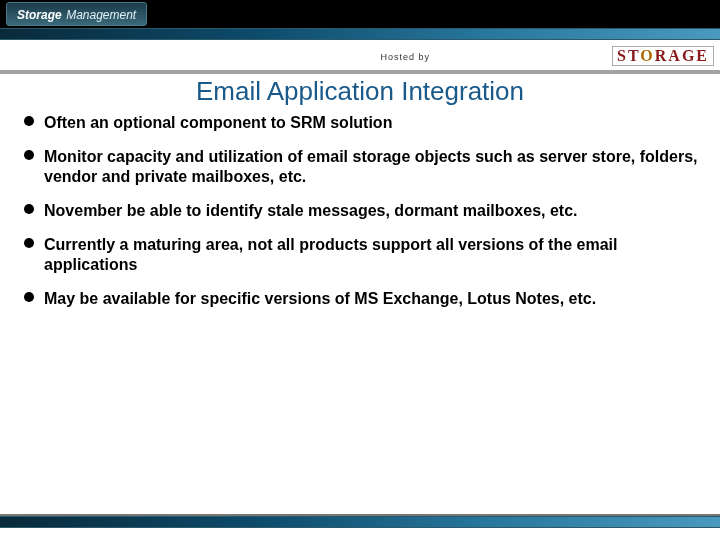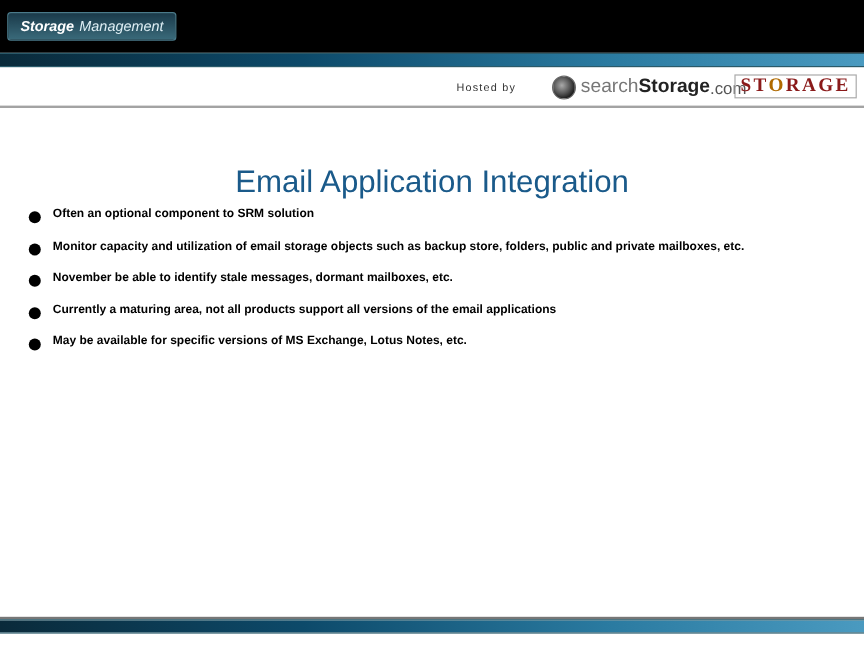--- a/index.html
+++ b/index.html
@@ -5,21 +5,21 @@
   * { margin: 0; padding: 0; box-sizing: border-box; }
   body {
     width: 720px;
     height: 540px;
     background: #fff;
     font-family: Verdana, Arial, sans-serif;
     overflow: hidden;
     position: relative;
   }
   .topbar {
-    height: 44px;
+    height: 28px;
     background: #000;
     display: flex;
     align-items: center;
   }
   .brand-box {
     background: linear-gradient(#1a3a4a, #3a6a7a);
     border: 1px solid #4a7a8a;
     border-radius: 3px;
     margin-left: 6px;
     padding: 2px 10px;
@@ -38,21 +38,21 @@
   }
   .stripe {
     height: 12px;
     background: linear-gradient(to right, #0a2a3a 0%, #0d4a6a 35%, #2a7aa0 70%, #4a9ac0 100%);
     border-top: 1px solid #2a5a6a;
     border-bottom: 1px solid #2a5a6a;
   }
   .hostedrow {
     height: 34px;
     position: relative;
-    border-bottom: 2px solid #a3a3a3;
+    border-bottom: 4px solid #a3a3a3;
   }
   .hostedby {
     position: absolute;
     right: 290px;
     top: 12px;
     font-size: 9px;
     color: #333;
     letter-spacing: 1px;
   }
   .searchlogo {
@@ -99,37 +99,36 @@
     letter-spacing: 2px;
     color: #8a1a1a;
     font-weight: bold;
     line-height: 1;
   }
   .storage-logo .o {
     color: #b06a00;
   }
   .content {
     padding: 2px 18px 0 18px;
-    margin-top: 44px;
   }
   .title {
     text-align: center;
     font-family: Verdana, Arial, sans-serif;
     font-size: 26px;
     color: #1a5a8a;
     margin-bottom: 6px;
   }
   ul.bullets {
     list-style: none;
   }
   ul.bullets li {
     position: relative;
     padding-left: 26px;
     margin-bottom: 14px;
-    font-size: 10px;
+    font-size: 16px;
     font-weight: bold;
     color: #000;
     line-height: 1.25;
   }
   ul.bullets li::before {
     content: "";
     position: absolute;
     left: 6px;
     top: 3px;
     width: 10px;
@@ -161,34 +160,28 @@
 
 <div class="topbar">
   <span class="brand-box">
     <span class="brand-strong">Storage</span>
     <span class="brand-light">Management</span>
   </span>
 </div>
 <div class="stripe"></div>
 <div class="hostedrow">
   <span class="hostedby">Hosted by</span>
-  <span class="searchlogo">
-    <span class="eye"></span>
-    <span class="ss-search">search</span>
-      <span class="ss-storage">Storage</span>
-      <span class="ss-com">.com</span>
-  </span>
   <span class="storage-logo">ST<span class="o">O</span>RAGE</span>
 </div>
 
 <div class="content">
   <div class="title">Email Application Integration</div>
   <ul class="bullets">
     <li>Often an optional component to SRM solution</li>
-    <li>Monitor capacity and utilization of email storage objects such as backup store, folders, public and private mailboxes, etc.</li>
+    <li>Monitor capacity and utilization of email storage objects such as server store, folders, vendor and private mailboxes, etc.</li>
     <li>November be able to identify stale messages, dormant mailboxes, etc.</li>
     <li>Currently a maturing area, not all products support all versions of the email applications</li>
     <li>May be available for specific versions of MS Exchange, Lotus Notes, etc.</li>
   </ul>
 </div>
 
 <div class="footer-line"></div>
 <div class="footer-stripe"></div>
 
 </body></html>

